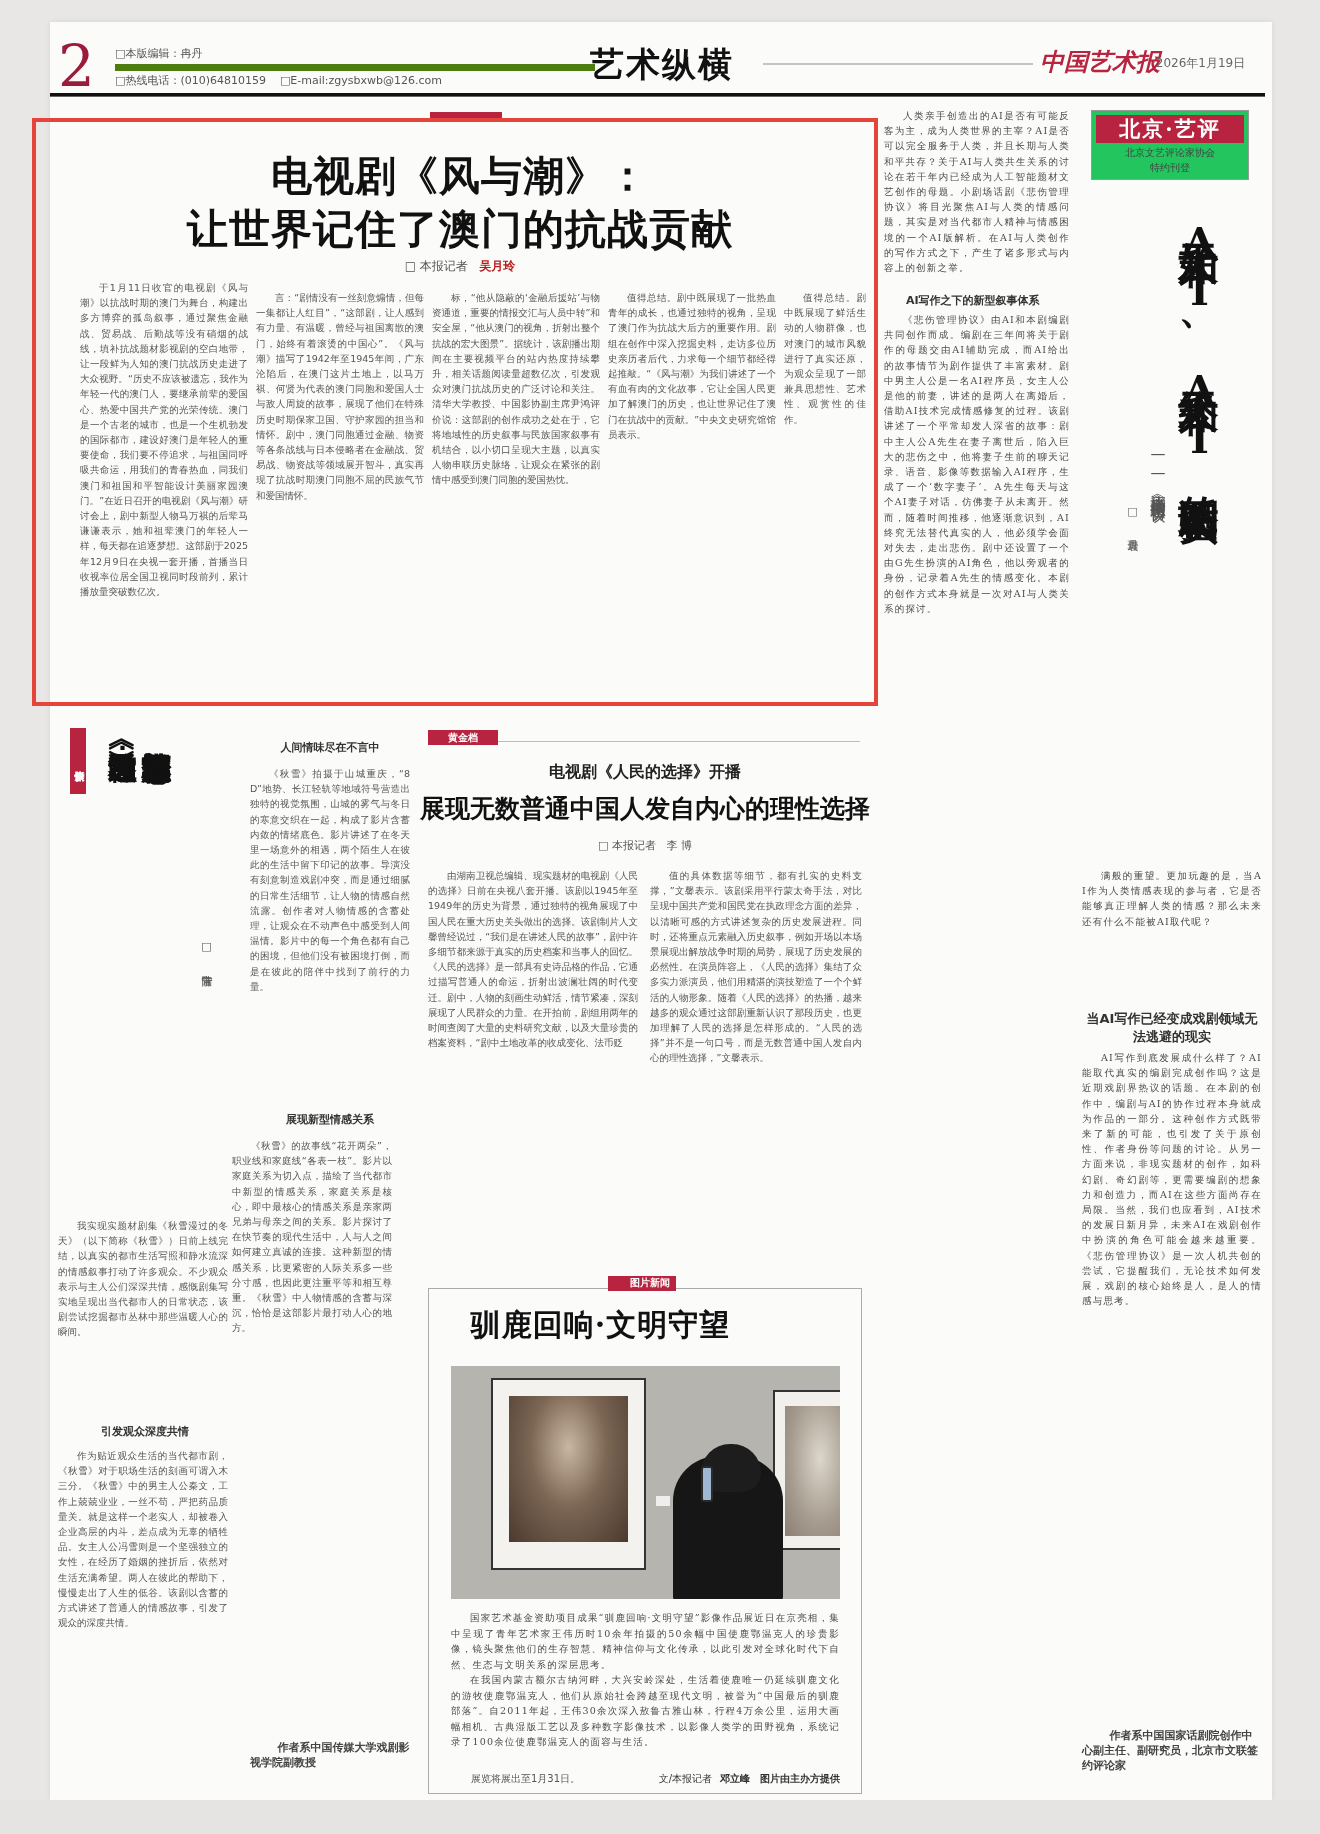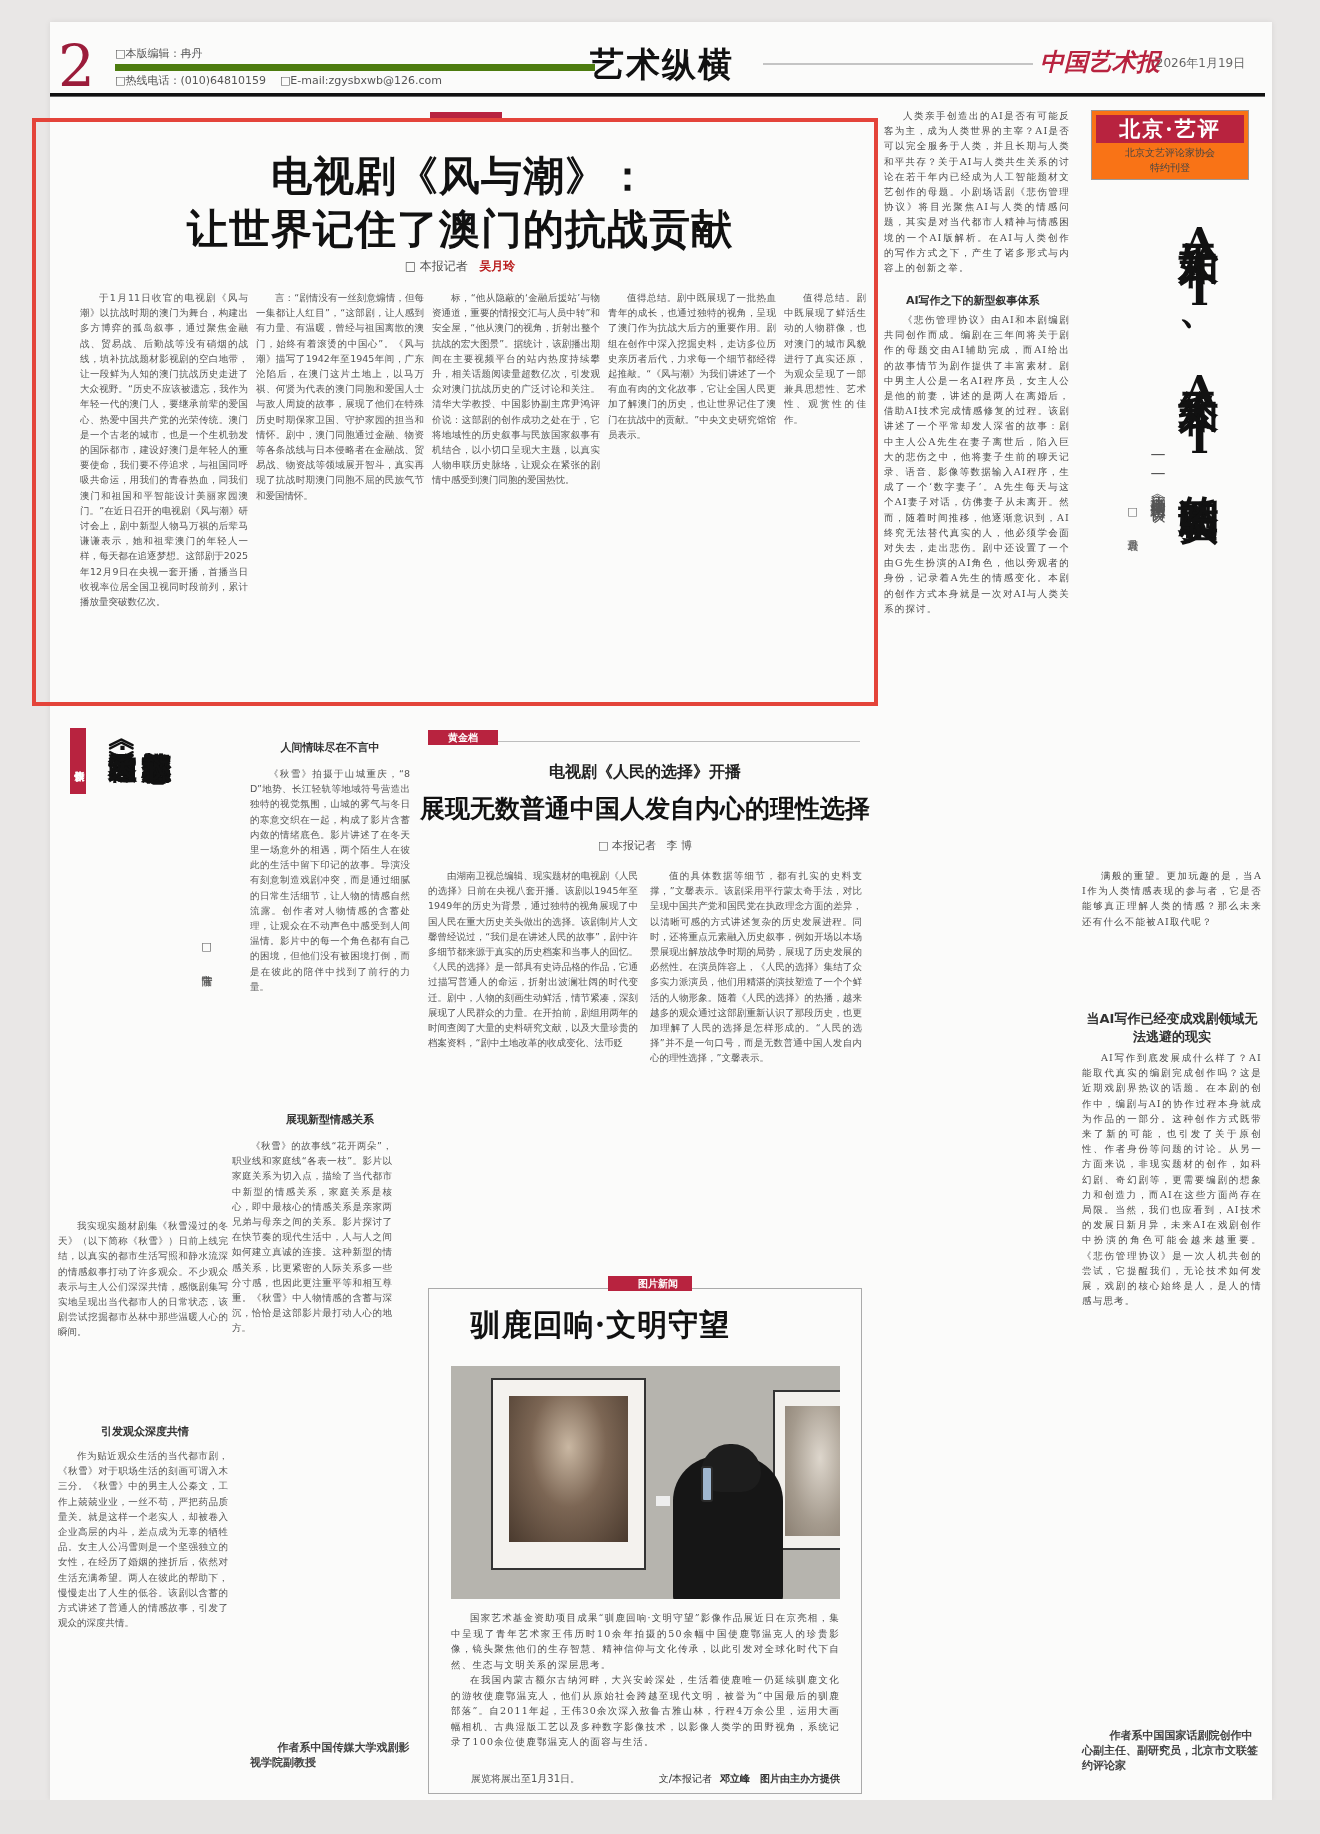--- a/index.html
+++ b/index.html
@@ -37,34 +37,34 @@
 
   .col-text {
     font-size: 9.5px; line-height: 15.2px; color: #555;
     text-align: justify; word-break: break-all;
     font-family: "DejaVu Sans", sans-serif; overflow: hidden;
   }
   .col-text p { text-indent: 2em; }
   .col-text.serif { font-family: "DejaVu Serif", serif; color: #4a4a4a; letter-spacing: 1.2px; }
 
   
-  .m1 { left: 80px; top: 290px; width: 168px; height: 398px; }
+  .m1 { left: 80px; top: 280px; width: 168px; height: 398px; }
   .m2 { left: 256px; top: 290px; width: 168px; height: 398px; }
   .m3 { left: 432px; top: 290px; width: 168px; height: 398px; }
   .m4 { left: 608px; top: 290px; width: 168px; height: 398px; }
   .m5 { left: 784px; top: 290px; width: 82px; height: 398px; }
 
   
   .r1 { left: 884px; top: 108px; width: 186px; height: 170px; }
   .sub-head { font-size: 11px; font-weight: bold; color: #333; font-family: "DejaVu Sans", sans-serif; }
   .r1-head { left: 906px; top: 293px; }
   .r2 { left: 884px; top: 312px; width: 186px; height: 1480px; }
 
   
-  .bj-box { left: 1091px; top: 110px; width: 158px; height: 70px; border: 1px solid #999; background: #f97316; }
+  .bj-box { left: 1091px; top: 110px; width: 158px; height: 70px; border: 1px solid #999; background: #22c55e; }
   .bj-title { position: absolute; left: 4px; top: 4px; width: 148px; height: 28px; background: #b8233f; color: #fff; text-align: center; font-size: 21px; line-height: 28px; font-weight: bold; letter-spacing: 2px; }
   .bj-sub { position: absolute; left: 0; top: 34px; width: 156px; text-align: center; font-size: 10px; line-height: 15px; color: #444; font-family: "DejaVu Sans", sans-serif; }
 
   .vert { writing-mode: vertical-rl; text-orientation: upright; }
   .right-vtitle { left: 1174px; top: 210px; font-size: 40px; line-height: 50px; font-weight: bold; color: #111; letter-spacing: 2px; }
   .right-vsub { left: 1148px; top: 445px; font-size: 15px; color: #555; font-family: "DejaVu Sans", sans-serif; letter-spacing: 1px; }
   .right-vauthor { left: 1124px; top: 505px; font-size: 11px; color: #666; font-family: "DejaVu Sans", sans-serif; }
 
   .r3 { left: 1082px; top: 868px; width: 180px; height: 130px; }
   .r3-head { left: 1082px; top: 1010px; width: 180px; font-size: 13px; line-height: 18px; text-align: center; }
@@ -88,21 +88,21 @@
   
   .mid-tag { left: 428px; top: 730px; width: 70px; height: 15px; background: #b8233f; color: #fff; font-size: 10px; line-height: 15px; text-align: center; font-weight: bold; font-family: "DejaVu Sans", sans-serif; }
   .mid-rule { left: 498px; top: 741px; width: 362px; height: 1px; background: #bdbdbd; }
   .mid-kicker { left: 420px; top: 762px; width: 450px; text-align: center; font-size: 16px; font-weight: bold; color: #222; font-family: "DejaVu Sans", sans-serif; }
   .mid-title { left: 420px; top: 792px; width: 450px; text-align: center; font-size: 25px; font-weight: bold; color: #111; }
   .mid-byline { left: 420px; top: 838px; width: 450px; text-align: center; font-size: 11px; color: #555; font-family: "DejaVu Sans", sans-serif; }
   .mc1 { left: 428px; top: 868px; width: 210px; height: 348px; }
   .mc2 { left: 650px; top: 868px; width: 212px; height: 348px; }
 
   
-  .photo-tag { left: 608px; top: 1276px; width: 84px; height: 15px; background: #b8233f; color: #fff; font-size: 10px; line-height: 15px; text-align: center; font-weight: bold; font-family: Liberation Sans, sans-serif; padding-left: 16px; }
+  .photo-tag { left: 608px; top: 1276px; width: 68px; height: 15px; background: #b8233f; color: #fff; font-size: 10px; line-height: 15px; text-align: center; font-weight: bold; font-family: Liberation Mono, monospace; padding-left: 16px; }
   .photo-box { left: 428px; top: 1288px; width: 434px; height: 506px; border: 1px solid #aaa; }
   .photo-title { left: 428px; top: 1305px; width: 345px; text-align: center; font-size: 30px; font-weight: bold; color: #111; letter-spacing: 1px; }
   .photo { left: 451px; top: 1366px; width: 389px; height: 233px; background: #b6b4ae; overflow: hidden; }
   .frame1 { position: absolute; left: 40px; top: 12px; width: 155px; height: 192px; background: #f4f2ee; border: 2px solid #333; }
   .frame1 .pic { position: absolute; left: 16px; top: 16px; width: 119px; height: 146px; background: radial-gradient(ellipse at 50% 35%, #c9b7a2 0%, #7c6654 45%, #4a3a2e 100%); }
   .frame2 { position: absolute; left: 322px; top: 24px; width: 80px; height: 160px; background: #f2f0ec; border: 2px solid #333; }
   .frame2 .pic { position: absolute; left: 10px; top: 14px; width: 70px; height: 130px; background: radial-gradient(ellipse at 50% 40%, #ddd6cc 0%, #a59b8e 60%, #8a7f72 100%); }
   .label-card { position: absolute; left: 205px; top: 130px; width: 14px; height: 10px; background: #eee; }
   .person { position: absolute; left: 222px; top: 90px; width: 110px; height: 150px; background: #161616; border-radius: 45px 45px 10px 10px; }
   .person-head { position: absolute; left: 250px; top: 78px; width: 60px; height: 48px; background: #1d1d1d; border-radius: 30px 30px 20px 20px; }

